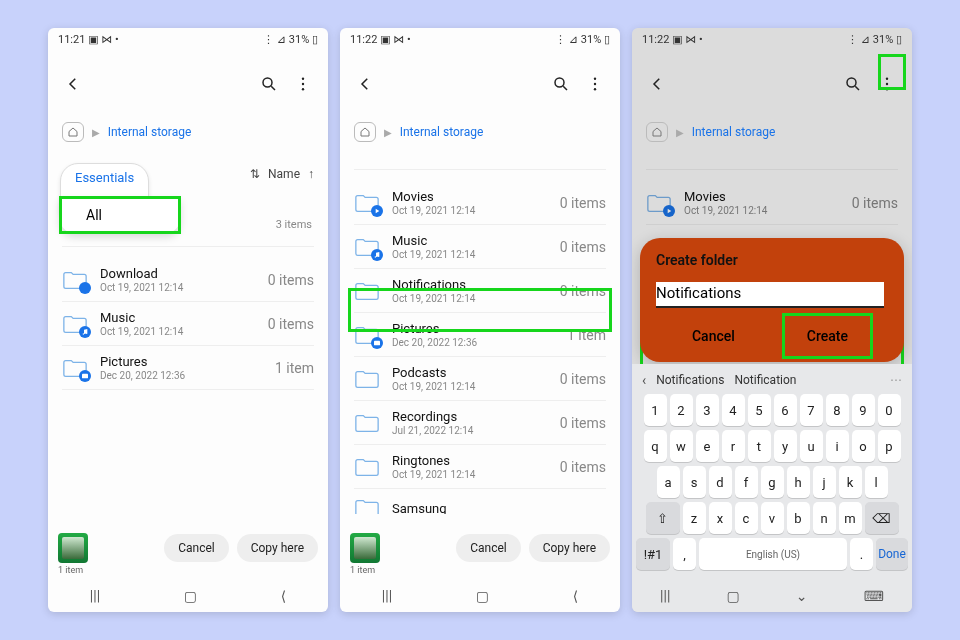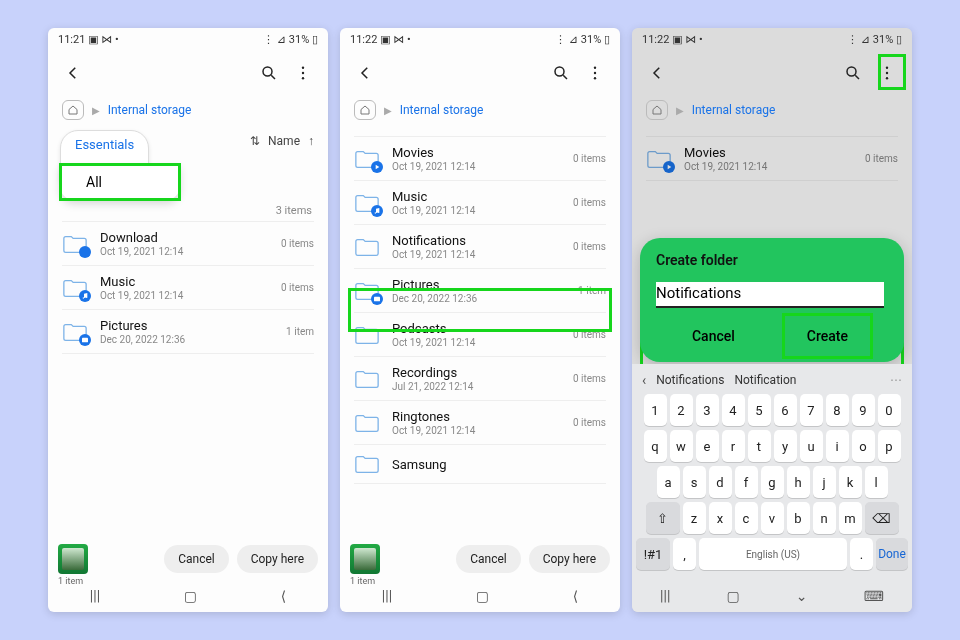--- a/index.html
+++ b/index.html
@@ -1,17 +1,17 @@
 <!DOCTYPE html>
 <html><head>
 <meta charset="utf-8">
 <style>
   * { box-sizing: border-box; margin: 0; padding: 0; font-family: -apple-system, "Segoe UI", Roboto, Arial, sans-serif; }
   body { background: #c8d2fb; width: 960px; height: 640px; display: flex; justify-content: center; align-items: center; gap: 12px; }
-  .phone { width: 280px; height: 584px; background: #fdfdfd; border-radius: 6px; box-shadow: 0 2px 8px rgba(0,0,0,0.15); position: relative; overflow: hidden; display: flex; flex-direction: column; }
+  .phone { width: 280px; height: 584px; background: #fdfdfd; border-radius: 6px; box-shadow: 0 2px 8px rgba(0,0,0,0.15); position: relative; overflow: hidden; display: flex; flex-direction: column; gap: 11px; }
   .phone.dim::before { content:""; position:absolute; inset:0; background:rgba(0,0,0,.13); z-index:2; pointer-events:none; }
   .statusbar { height: 22px; display:flex; justify-content:space-between; align-items:center; padding: 0 10px; font-size: 11px; color:#333; position:relative; z-index:3; }
   .topbar { height: 46px; display:flex; align-items:center; justify-content:space-between; padding: 0 10px; position:relative; z-index:3;}
   .iconbtn { width:30px; height:30px; display:flex; align-items:center; justify-content:center; color:#222; }
   .iconbtn svg { width:18px; height:18px; }
   .breadcrumb { display:flex; align-items:center; gap:8px; padding: 4px 14px 10px 14px; font-size:12px; color:#1a73e8; position:relative; z-index:3;}
   .homechip { width:22px;height:20px;border:1px solid #bbb;border-radius:6px;display:flex;align-items:center;justify-content:center;color:#666;}
   .chev { color:#aaa; font-size:10px;}
   .sortrow { display:flex; align-items:center; justify-content:flex-end; padding: 4px 14px; font-size:12px; color:#444; gap:8px;}
   .filterchip { border:1px solid #ddd;border-radius:18px;padding:6px 14px 6px 14px;display:flex;align-items:center;gap:8px;font-size:13px;color:#1a73e8;box-shadow:0 2px 4px rgba(0,0,0,.1);position:absolute;left:12px;top:0;background:#fff;border-bottom-left-radius:4px;border-bottom-right-radius:4px;flex-direction:column;}
@@ -21,32 +21,32 @@
   .itemcount { font-size:11px;color:#888;text-align:right;padding:8px 16px 4px 0;}
   .divider { height:1px;background:#eee;margin:0 14px;}
   .filelist { flex:1; overflow:hidden; }
   .filerow { display:flex;align-items:center;padding:8px 14px;gap:12px; }
   .filerow .ficon { width:26px;height:22px;display:flex;align-items:center;justify-content:center;position:relative; }
   .foldersvg { width:26px;height:22px; }
   .foldersvg .base { fill:none;stroke:#7db3e8;stroke-width:1.4; }
   .filerow .meta { flex:1; }
   .filerow .name { font-size:13px;color:#111; }
   .filerow .date { font-size:10px;color:#888;margin-top:1px; }
-  .filerow .count { font-size:10px;color:#888; }
+  .filerow .count { font-size:14px;color:#888; }
   .bottombar { display:flex;align-items:center;justify-content:flex-end;gap:8px;padding:8px 10px 6px 10px; }
   .thumb { width:30px;height:30px;background:linear-gradient(#2a4,#173);border-radius:4px;margin-right:auto;position:relative;}
   .thumb::after{content:"";position:absolute;inset:4px;background:linear-gradient(#cfe8d0,#3a6b3a);border-radius:2px;}
   .thumblabel { font-size:9px;color:#666;position:absolute;bottom:-12px;left:0;white-space:nowrap;}
   .pillbtn { background:#eee;border-radius:16px;padding:7px 14px;font-size:12px;color:#222;border:none; }
   .navbar { height:32px;display:flex;justify-content:space-around;align-items:center;color:#555; }
   .navbar span{font-size:14px;}
   .hl { outline:3px solid #16d61c; outline-offset:-2px; }
   .hl-box { position:absolute; border:3px solid #16d61c; z-index:5; pointer-events:none;}
   
-  .dialog { position:absolute;left:8px;right:8px;top:210px;background:#22c55e;border-radius:20px;padding:14px 20px 6px 16px;z-index:6;box-shadow:0 4px 16px rgba(0,0,0,.2);}
+  .dialog { position:absolute;left:8px;right:8px;top:210px;background:#c2410c;border-radius:20px;padding:14px 20px 6px 16px;z-index:6;box-shadow:0 4px 16px rgba(0,0,0,.2);}
   .dialog h4 { font-size:14px;font-weight:600;margin-bottom:14px;color:#111;}
   .dialog .field { border:none;border-bottom:2px solid #222;font-size:15px;padding:2px 0 4px 0;width:100%;outline:none;}
   .dialog .dactions { display:flex;justify-content:space-around;margin-top:12px;padding-bottom:4px;}
   .dialog .dbtn { font-size:14px;padding:8px 18px;font-weight:500;}
   
   .kbd { position:absolute;left:0;right:0;bottom:32px;background:#e7e8ea;z-index:6;padding:4px 4px 6px 4px;}
   .sugg { display:flex;align-items:center;padding:4px 6px 6px 6px;font-size:12px;color:#333;gap:10px;}
   .sugg .sback{font-size:14px;color:#555;}
   .keyrow { display:flex;gap:3px;justify-content:center;margin-bottom:4px;}
   .key { background:#fff;border-radius:5px;height:32px;width:23px;display:flex;align-items:center;justify-content:center;font-size:13px;color:#222;box-shadow:0 1px 0 rgba(0,0,0,.15);}
@@ -103,21 +103,21 @@
     </div>
     <div class="dropdown">
       <div class="opt hl">All</div>
     </div>
     <div class="sortrow">
       <span>⇅</span>
       <span>Name</span>
       <span>↑</span>
     </div>
   </div>
-  <div class="itemcount" style="margin-top:30px">3 items</div>
+  <div class="itemcount" style="">3 items</div>
   <div class="divider"></div>
   <div class="filelist">
 
     <div id="p1rows">
         <div class="filerow">
     <span class="ficon">
             <svg class="foldersvg" viewBox="0 0 28 22">
               <path class="base" d="M2 7V5a2 2 0 012-2h6l2 2h12a2 2 0 012 2v11a2 2 0 01-2 2H4a2 2 0 01-2-2V7z"></path>
             </svg>
             <span class="badge">

